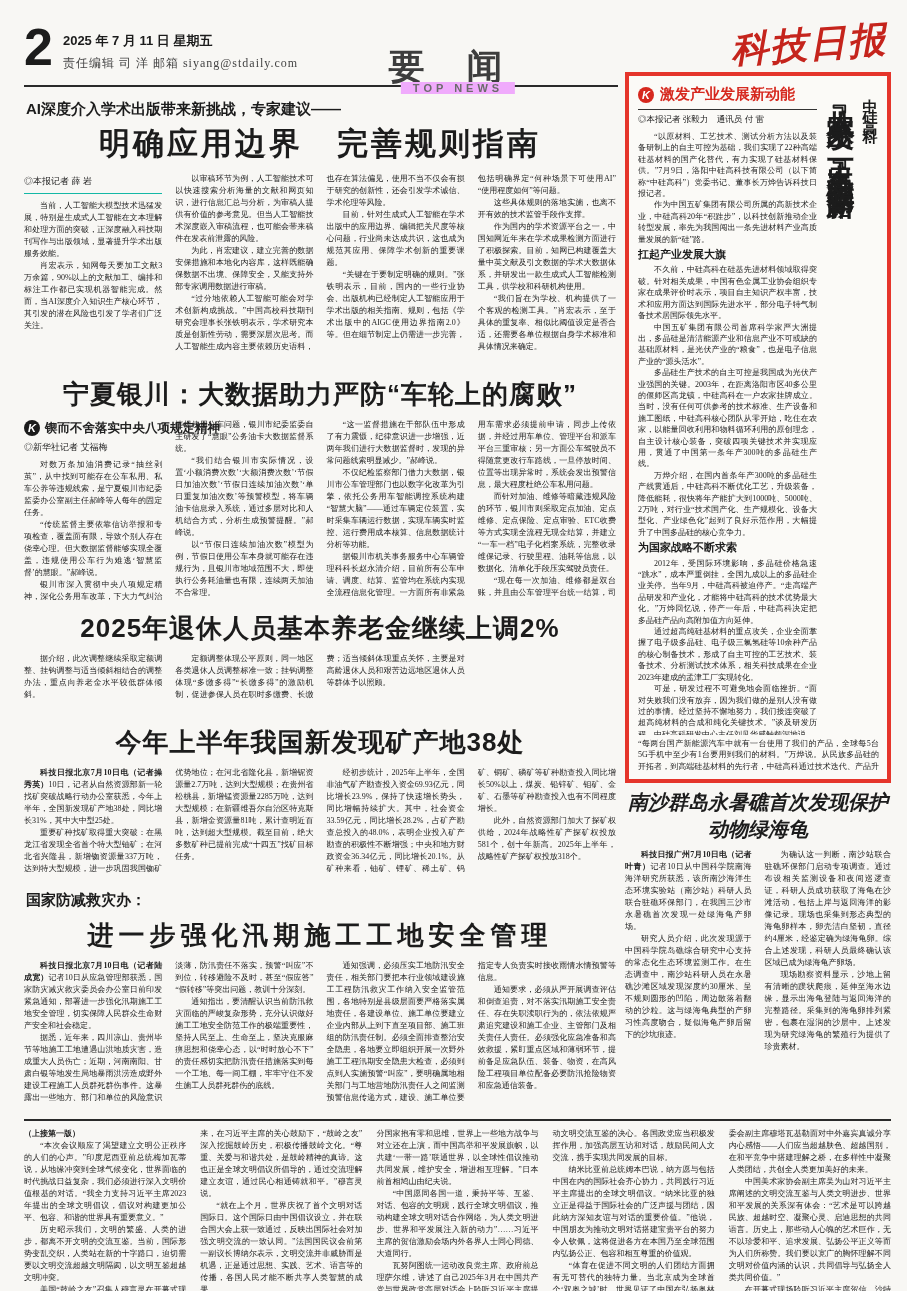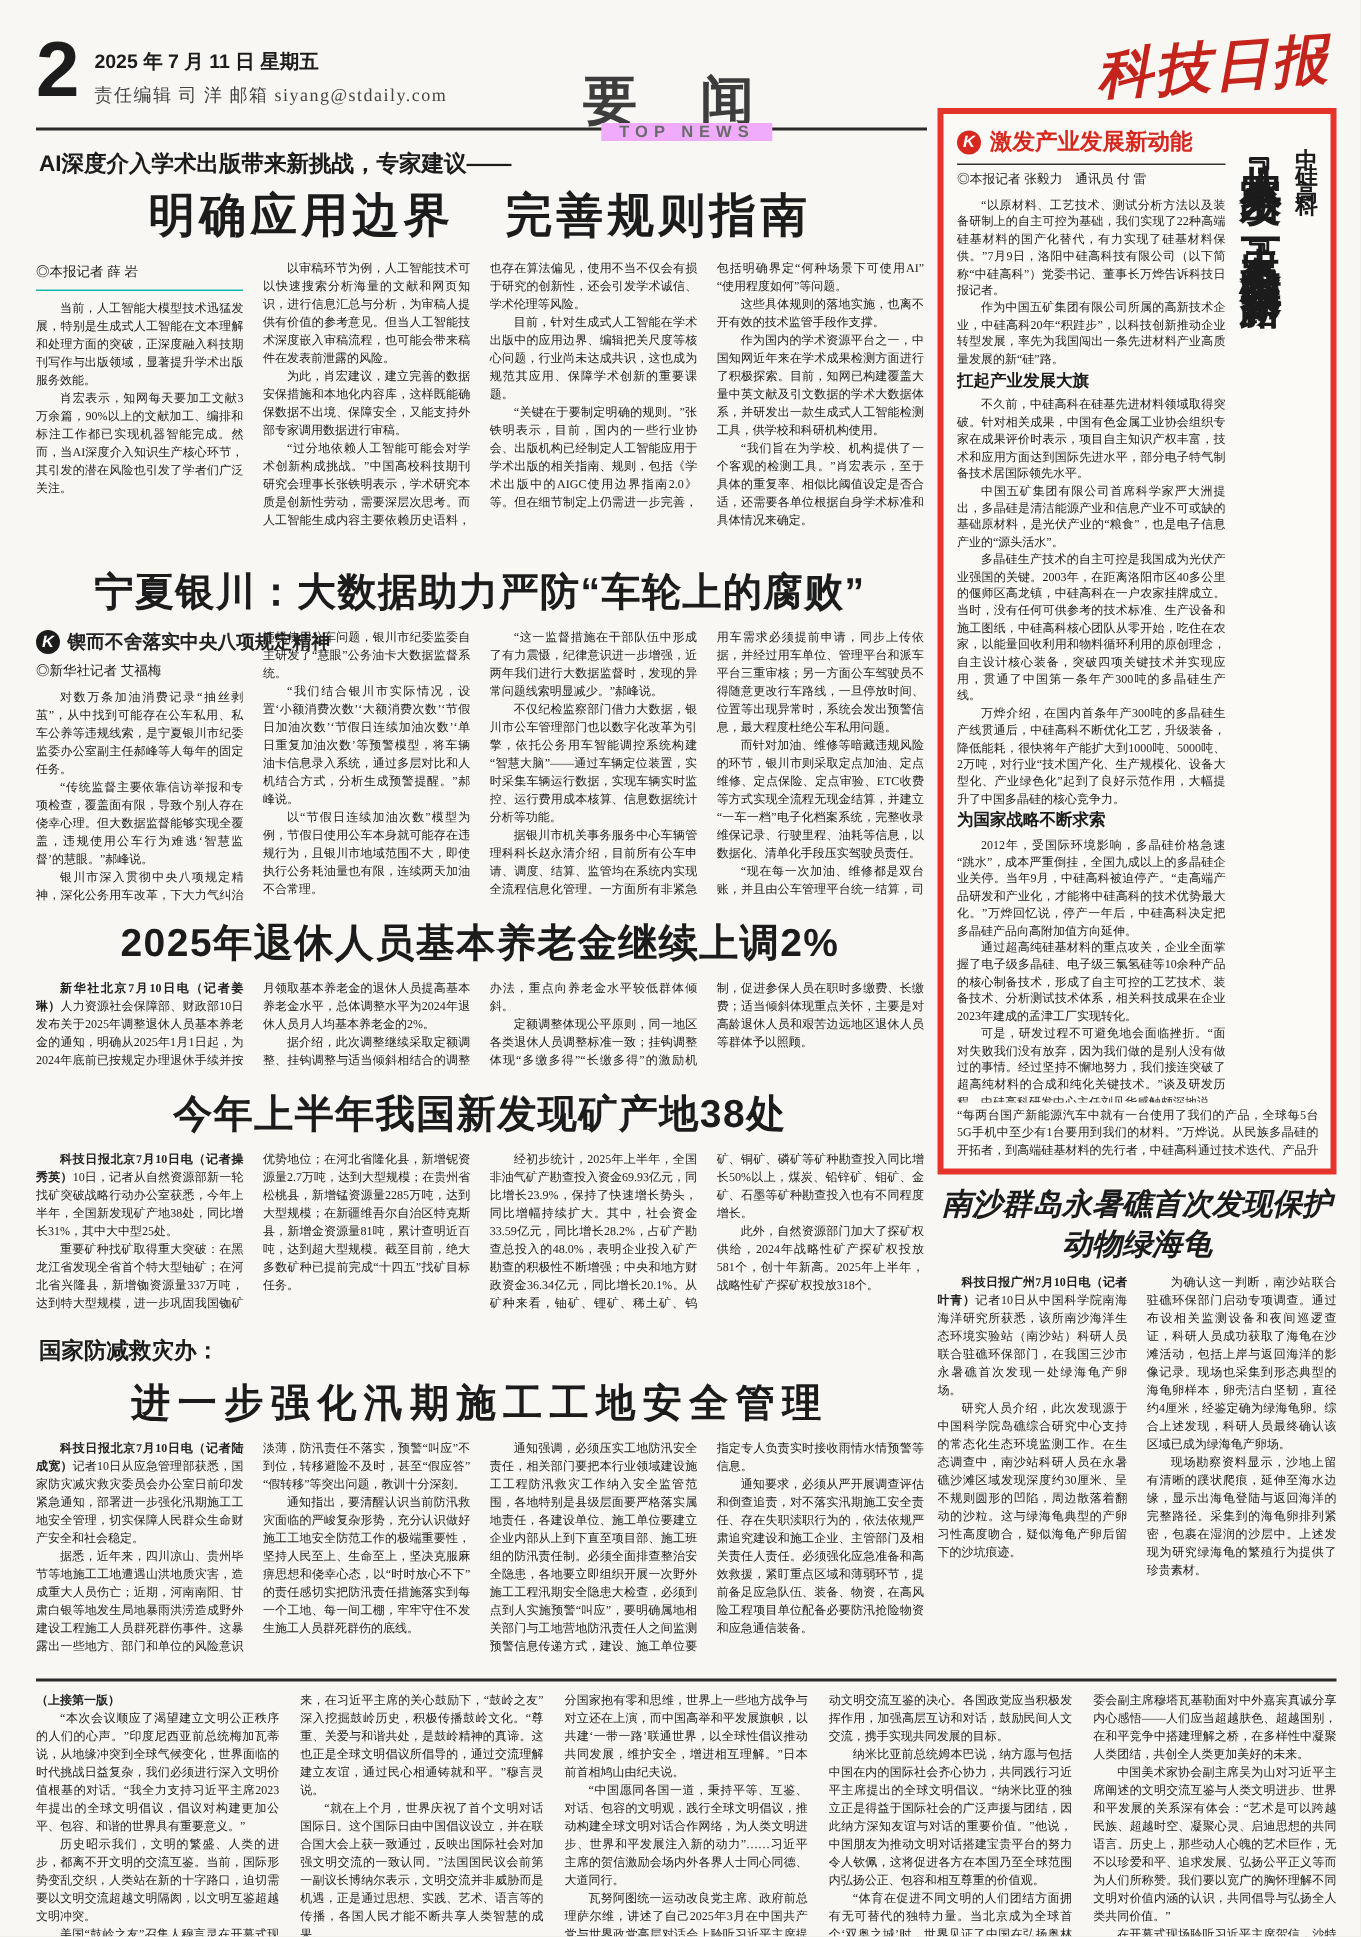--- a/index.html
+++ b/index.html
@@ -142,21 +142,20 @@
             <p>不仅纪检监察部门借力大数据，银川市公车管理部门也以数字化改革为引擎，依托公务用车智能调控系统构建“智慧大脑”——通过车辆定位装置，实时采集车辆运行数据，实现车辆实时监控、运行费用成本核算、信息数据统计分析等功能。</p>
             <p>据银川市机关事务服务中心车辆管理科科长赵永清介绍，目前所有公车申请、调度、结算、监管均在系统内实现全流程信息化管理。一方面所有非紧急用车需求必须提前申请，同步上传依据，并经过用车单位、管理平台和派车平台三重审核；另一方面公车驾驶员不得随意更改行车路线，一旦停放时间、位置等出现异常时，系统会发出预警信息，最大程度杜绝公车私用问题。</p>
             <p>而针对加油、维修等暗藏违规风险的环节，银川市则采取定点加油、定点维修、定点保险、定点审验、ETC收费等方式实现全流程无现金结算，并建立“一车一档”电子化档案系统，完整收录维保记录、行驶里程、油耗等信息，以数据化、清单化手段压实驾驶员责任。</p>
             <p>“现在每一次加油、维修都是双台账，并且由公车管理平台统一结算，司机全程根本不接触钱。”在银川市机关司勤岗位工作多年的周剑龙，聊起工作上的变化，明显感觉到党员干部的规矩意识强了：“大家都已经习惯到单位乘车出行，再没人让我们到家里接或送回家了。”</p>
           </div>
       </section>
 
       <section>
         <h2 class="hl-lg">2025年退休人员基本养老金继续上调2%</h2>
         <div class="body cols4 h-pn">
-          <p class="dl-p"><b>新华社北京7月10日电（记者姜琳）</b><span>人力资源社会保障部、财政部10日发布关于2025年调整退休人员基本养老金的通知，明确从2025年1月1日起，为2024年底前已按规定办理退休手续并按月领取基本养老金的退休人员提高基本养老金水平，总体调整水平为2024年退休人员月人均基本养老金的2%。</span></p>
         <p>据介绍，此次调整继续采取定额调整、挂钩调整与适当倾斜相结合的调整办法，重点向养老金水平较低群体倾斜。</p>
             <p>定额调整体现公平原则，同一地区各类退休人员调整标准一致；挂钩调整体现“多缴多得”“长缴多得”的激励机制，促进参保人员在职时多缴费、长缴费；适当倾斜体现重点关怀，主要是对高龄退休人员和艰苦边远地区退休人员等群体予以照顾。</p>
           </div>
       </section>
 
       <section>
         <h2 class="hl-lg">今年上半年我国新发现矿产地38处</h2>
         <div class="body cols4 h-mn">
           <p class="dl-p"><b>科技日报北京7月10日电（记者操秀英）</b><span>10日，记者从自然资源部新一轮找矿突破战略行动办公室获悉，今年上半年，全国新发现矿产地38处，同比增长31%，其中大中型25处。</span></p>
         <p>重要矿种找矿取得重大突破：在黑龙江省发现全省首个特大型铀矿；在河北省兴隆县，新增铷资源量337万吨，达到特大型规模，进一步巩固我国铷矿优势地位；在河北省隆化县，新增铌资源量2.7万吨，达到大型规模；在贵州省松桃县，新增锰资源量2285万吨，达到大型规模；在新疆维吾尔自治区特克斯县，新增金资源量81吨，累计查明近百吨，达到超大型规模。截至目前，绝大多数矿种已提前完成“十四五”找矿目标任务。</p>

